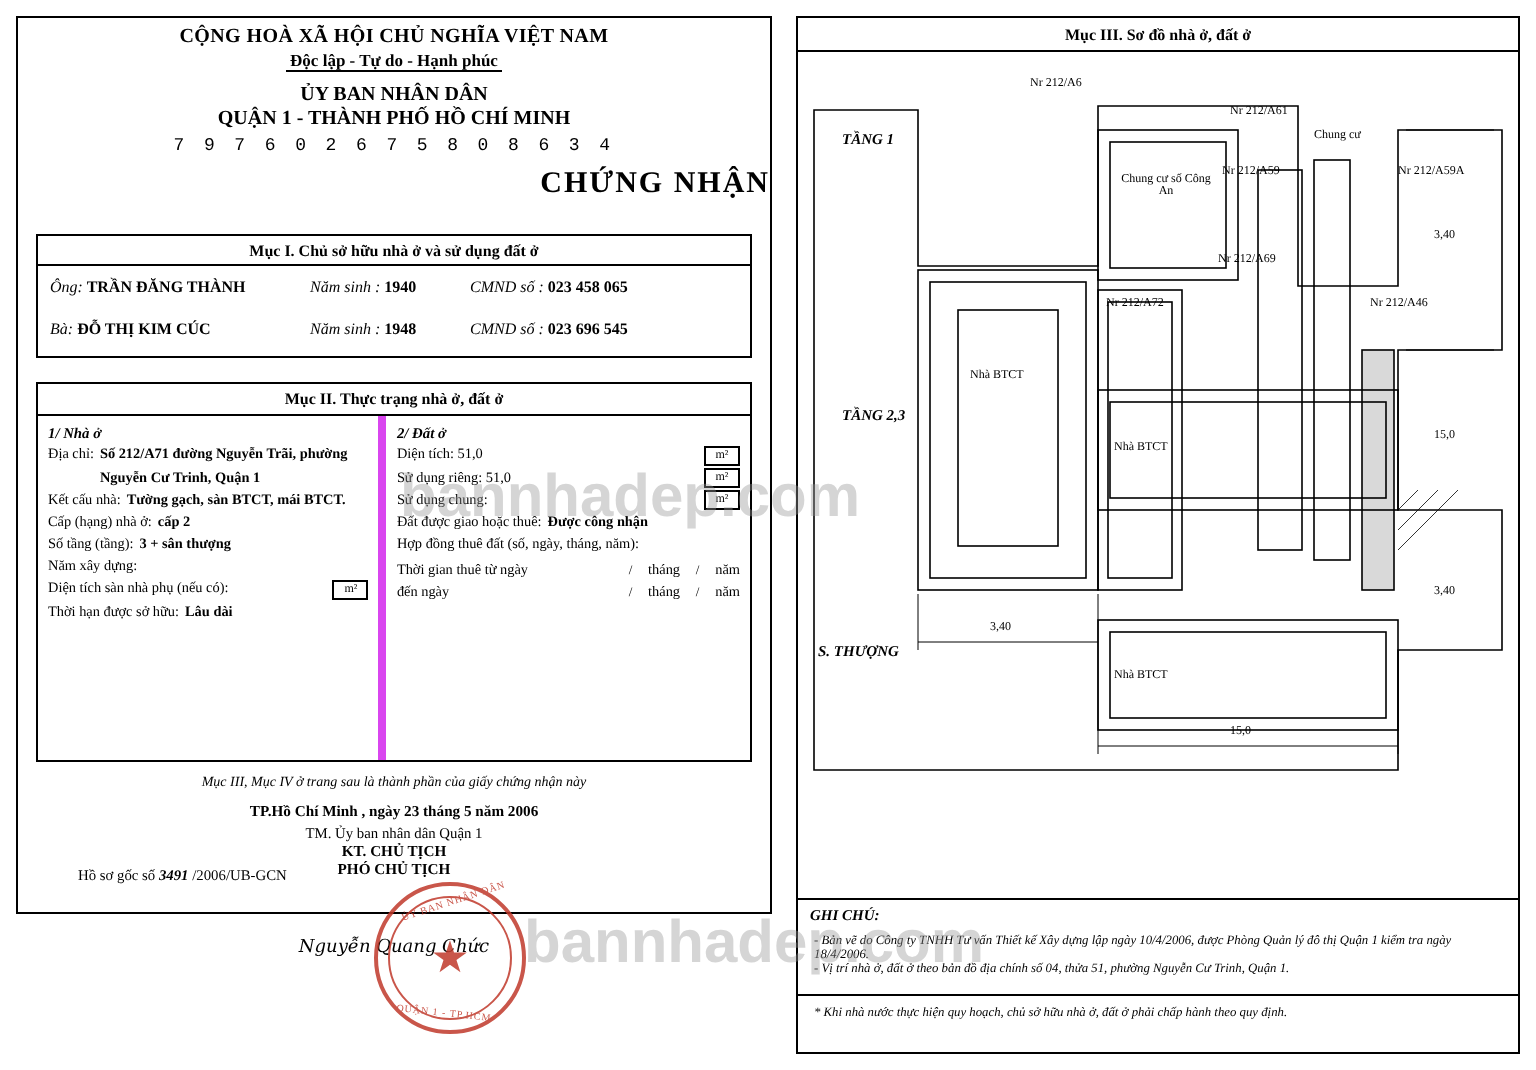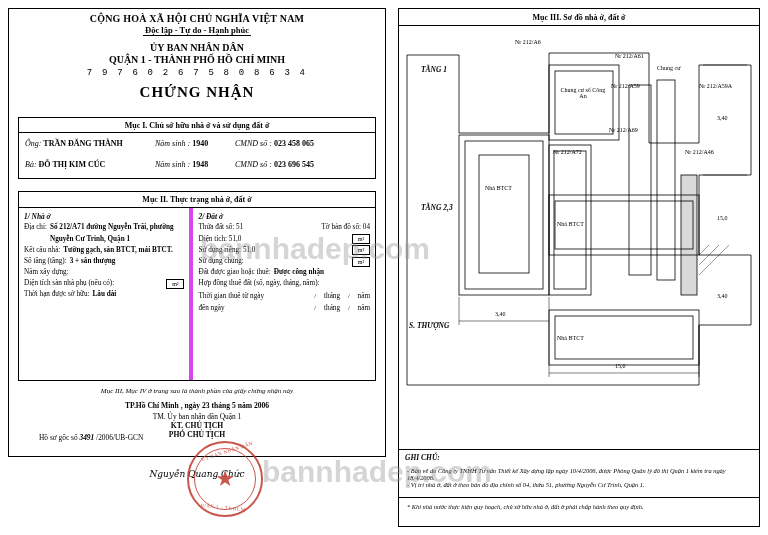--- a/index.html
+++ b/index.html
@@ -19,21 +19,21 @@
     border:1px solid #000;
     box-sizing:border-box;
   }
   .hdr{text-align:center;padding-top:4px;}
   .hdr .l1{font-weight:bold;font-size:10px;letter-spacing:.2px;}
   .hdr .l2{font-weight:bold;font-size:8.5px;margin-top:1px;}
   .hdr .l2 .ul{border-bottom:1px solid #000;padding:0 2px;}
   .hdr .l3{font-weight:bold;font-size:10px;margin-top:7px;}
   .hdr .l4{font-weight:bold;font-size:10px;margin-top:1px;}
   .serial{font-family:"Liberation Mono",monospace;font-size:9px;letter-spacing:2.2px;margin-top:3px;}
-  .certtitle{text-align:center;font-weight:bold;font-size:15px;margin-top:6px;letter-spacing:1px;}
+  .certtitle{text-align:right;font-weight:bold;font-size:15px;margin-top:6px;letter-spacing:1px;}
 
   .box{
     position:absolute;left:9px;right:9px;
     border:1px solid #000;box-sizing:border-box;
   }
   .sec-title{text-align:center;font-size:8px;font-weight:bold;padding:3px 0 2px;}
   .own-row{font-size:8px;padding:2px 6px;display:flex;}
   .own-row .c1{width:130px;font-weight:bold;}
   .own-row .c1 .lbl{font-weight:normal;font-style:italic;}
   .own-row .c2{width:80px;}
@@ -163,20 +163,24 @@
             <span class="k">Địa chỉ:</span>
             <span class="v">Số 212/A71 đường Nguyễn Trãi, phường Nguyễn Cư Trinh, Quận 1</span>
           </div>
 
 
           <div class="fld">
             <span class="k">Kết cấu nhà:</span>
             <span class="v">Tường gạch, sàn BTCT, mái BTCT.</span>
           </div>
 
+          <div class="fld">
+            <span class="k">Cấp (hạng) nhà ở:</span>
+            <span class="v">cấp 2</span>
+          </div>
 
           <div class="fld">
             <span class="k">Số tầng (tầng):</span>
             <span class="v">3 + sân thượng</span>
           </div>
 
           <div class="fld">
             <span class="k">Năm xây dựng:</span>
             <span class="v"></span>
           </div>
@@ -189,26 +193,20 @@
 
           <div class="fld">
             <span class="k">Thời hạn được sở hữu:</span>
             <span class="v">Lâu dài</span>
           </div>
         </div>
 
         <div class="col colB">
           <div class="h">2/ Đất ở</div>
 
-          <div class="rowline">
-            <span><span class="k">Thửa đất số:</span>
-              <span class="v">51</span></span>
-            <span><span class="k">Tờ bản đồ số:</span>
-              <span class="v">04</span></span>
-          </div>
 
           <div class="rowline">
             <span><span class="k">Diện tích:</span>
             <span class="v">51,0</span></span>
             <span class="unitbox">m²</span>
           </div>
 
           <div class="rowline">
             <span><span class="k">Sử dụng riêng:</span>
             <span class="v">51,0</span></span>

